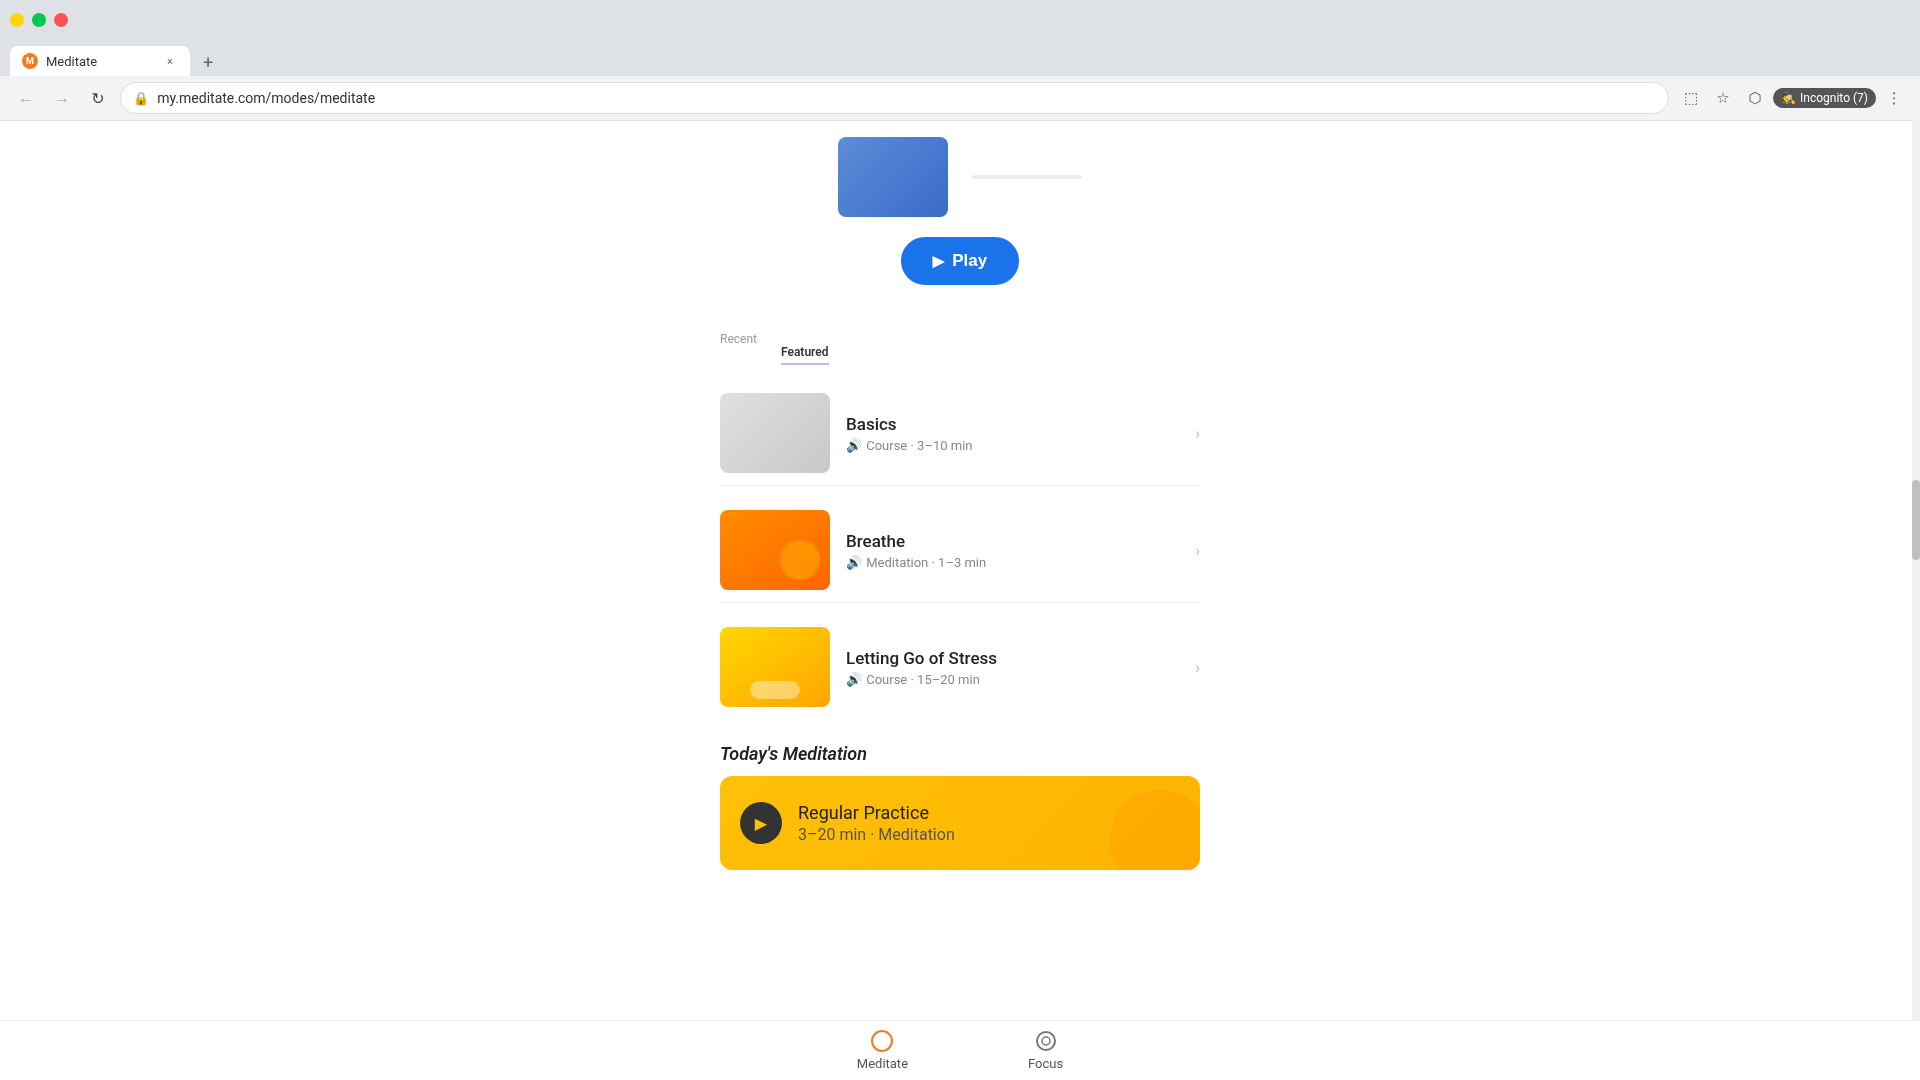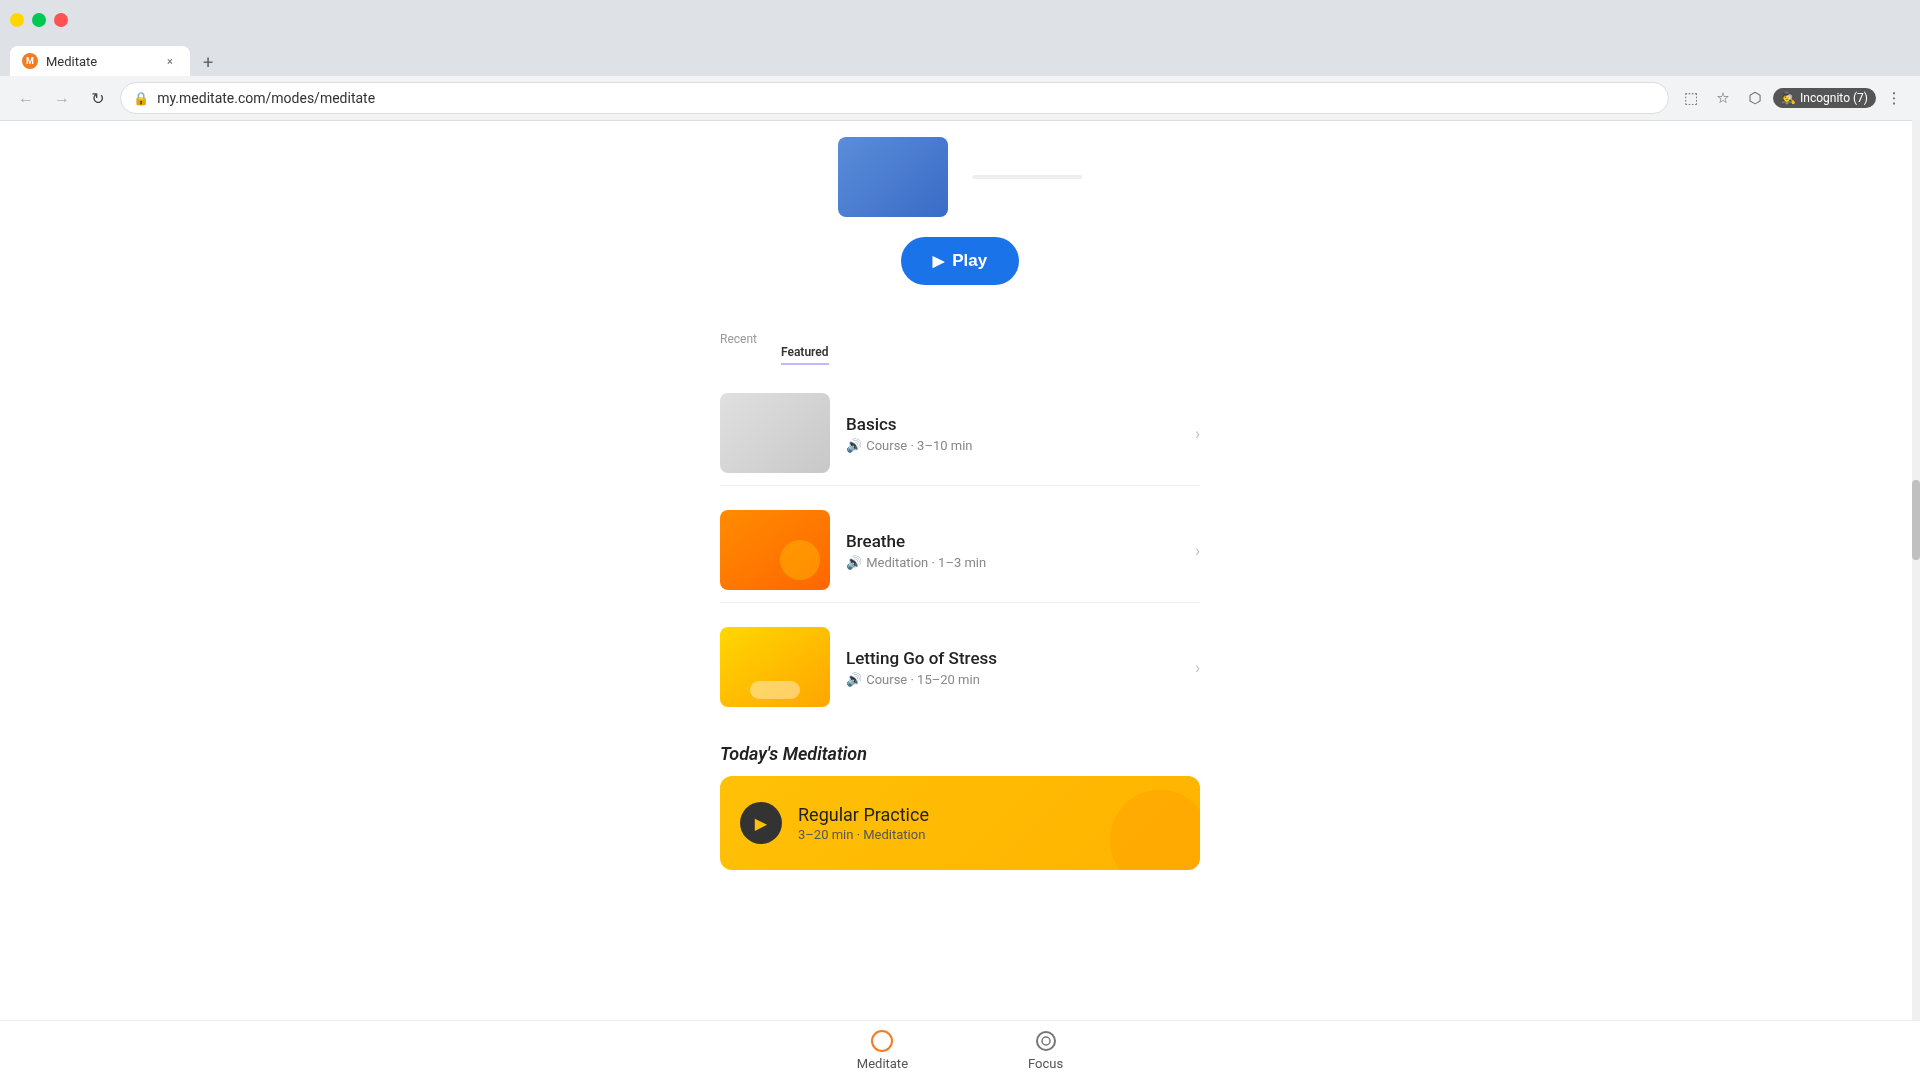--- a/index.html
+++ b/index.html
@@ -421,21 +421,21 @@
     }
 
     .meditation-title {
       font-size: 18px;
       font-weight: 400;
       color: #222;
       margin-bottom: 2px;
     }
 
     .meditation-sub {
-      font-size: 13px;
+      font-size: 16px;
       color: #555;
     }
 
     
     .bottom-nav {
       position: fixed;
       bottom: 0;
       left: 0;
       width: 100%;
       height: 60px;

